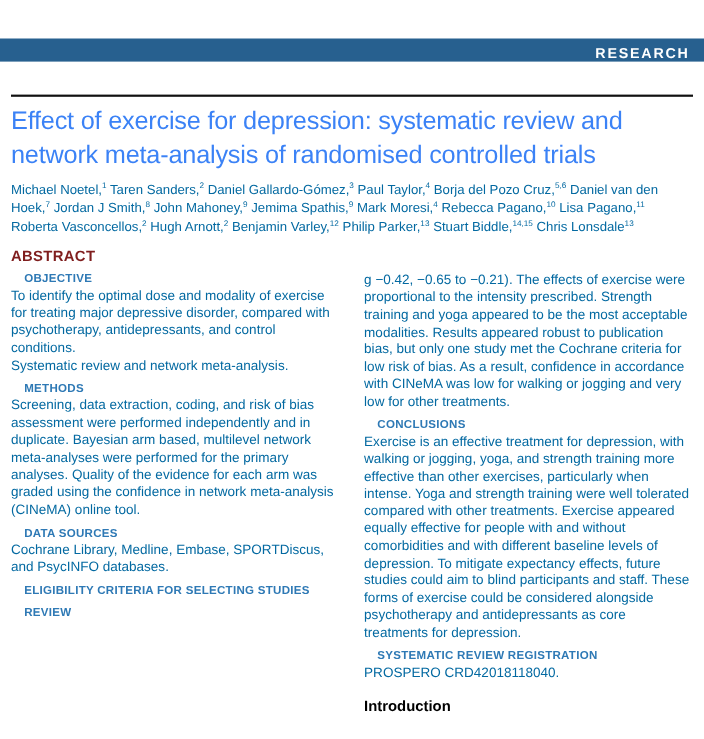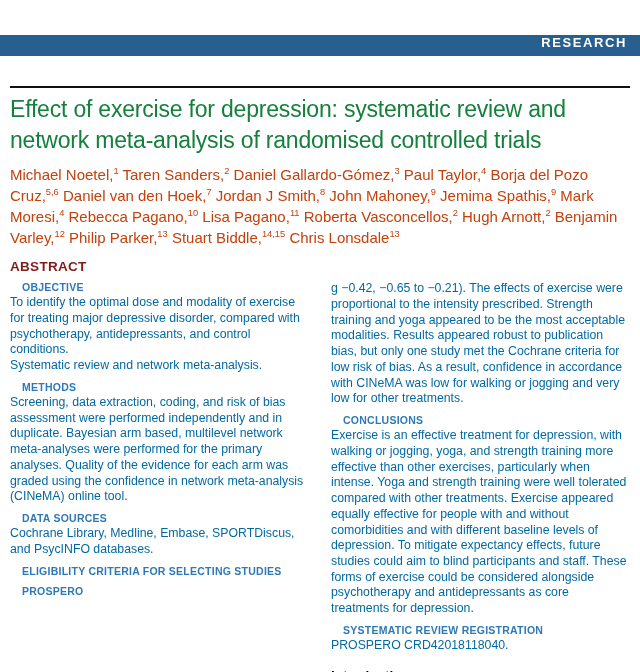--- a/index.html
+++ b/index.html
@@ -7,43 +7,43 @@
   body {
     width:640px; height:672px; overflow:hidden;
     font-family:"Liberation Sans", sans-serif;
     color:#1d1d1d;
   }
   .page { width:640px; height:672px; position:relative; background:#fff; }
 
   .banner {
     margin-top:35px; height:21px;
     background:var(--banner-blue, #27608f);
-    display:flex; align-items:flex-start; justify-content:flex-end;
+    display:flex; align-items:flex-end; justify-content:flex-end;
     padding-right:13px;
   }
   .banner-label {
     color:#ffffff; font-weight:bold; font-size:13px; letter-spacing:1.6px;
   }
 
   .content { padding:0 10px; }
 
   .title-rule {
     border:none; border-top:2px solid #111111;
     margin-top:30px;
   }
 
   .title {
     margin-top:6px;
     font-size:23px; font-weight:normal; line-height:1.35;
-    color:#15803d; letter-spacing:-0.2px;
+    color:#3b82f6; letter-spacing:-0.2px;
   }
 
   .authors {
     margin-top:8px;
-    font-size:15px; line-height:1.4; color:#c2410c;
+    font-size:12px; line-height:1.4; color:#0369a1;
   }
   .authors sup { font-size:0.62em; line-height:0; }
 
   .columns {
     margin-top:11px;
     display:flex; gap:22px;
   }
   .col { flex:1 1 0; min-width:0; }
   .col-right { padding-top:22px; }
 
@@ -89,21 +89,21 @@
         <div class="abstract-label">ABSTRACT</div>
         <div id="left-sections">
             <div class="sec-heading">OBJECTIVE</div>
             <p class="sec-text">To identify the optimal dose and modality of exercise for treating major depressive disorder, compared with psychotherapy, antidepressants, and control conditions.</p>
             <p class="sec-text">Systematic review and network meta-analysis.</p>
             <div class="sec-heading">METHODS</div>
             <p class="sec-text">Screening, data extraction, coding, and risk of bias assessment were performed independently and in duplicate. Bayesian arm based, multilevel network meta-analyses were performed for the primary analyses. Quality of the evidence for each arm was graded using the confidence in network meta-analysis (CINeMA) online tool.</p>
             <div class="sec-heading">DATA SOURCES</div>
             <p class="sec-text">Cochrane Library, Medline, Embase, SPORTDiscus, and PsycINFO databases.</p>
             <div class="sec-heading">ELIGIBILITY CRITERIA FOR SELECTING STUDIES</div>
-            <div class="sec-heading">PROSPERO</div>
+            <div class="sec-heading">REVIEW</div>
           </div>
       </div>
 
       <div class="col col-right">
         <div id="right-sections">
             <p class="sec-text">g −0.42, −0.65 to −0.21). The effects of exercise were proportional to the intensity prescribed. Strength training and yoga appeared to be the most acceptable modalities. Results appeared robust to publication bias, but only one study met the Cochrane criteria for low risk of bias. As a result, confidence in accordance with CINeMA was low for walking or jogging and very low for other treatments.</p>
             <div class="sec-heading">CONCLUSIONS</div>
             <p class="sec-text">Exercise is an effective treatment for depression, with walking or jogging, yoga, and strength training more effective than other exercises, particularly when intense. Yoga and strength training were well tolerated compared with other treatments. Exercise appeared equally effective for people with and without comorbidities and with different baseline levels of depression. To mitigate expectancy effects, future studies could aim to blind participants and staff. These forms of exercise could be considered alongside psychotherapy and antidepressants as core treatments for depression.</p>
             <div class="sec-heading">SYSTEMATIC REVIEW REGISTRATION</div>
             <p class="sec-text">PROSPERO CRD42018118040.</p>

